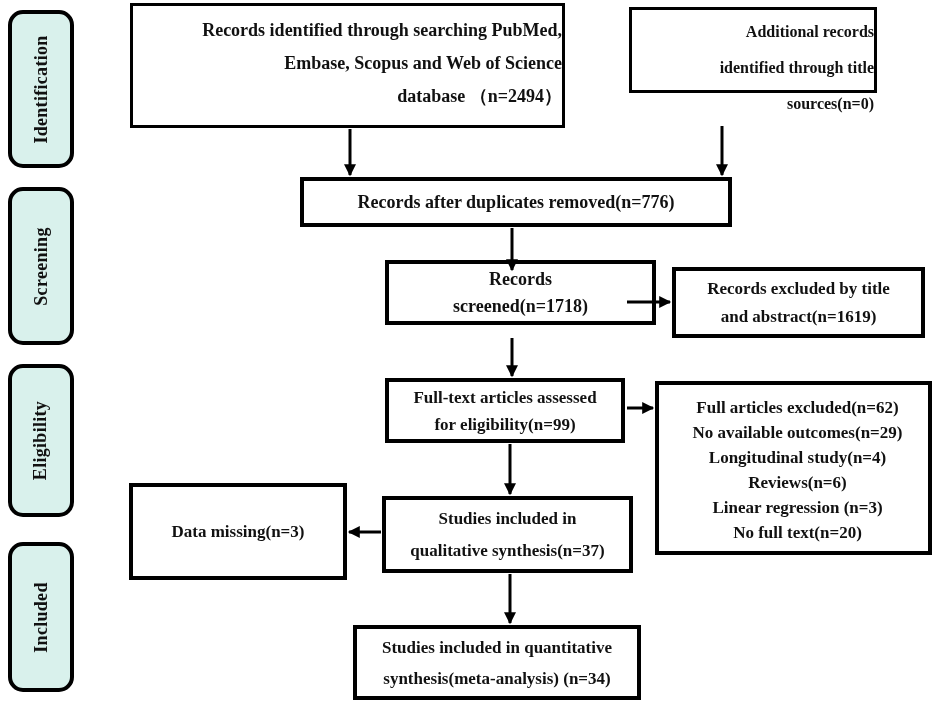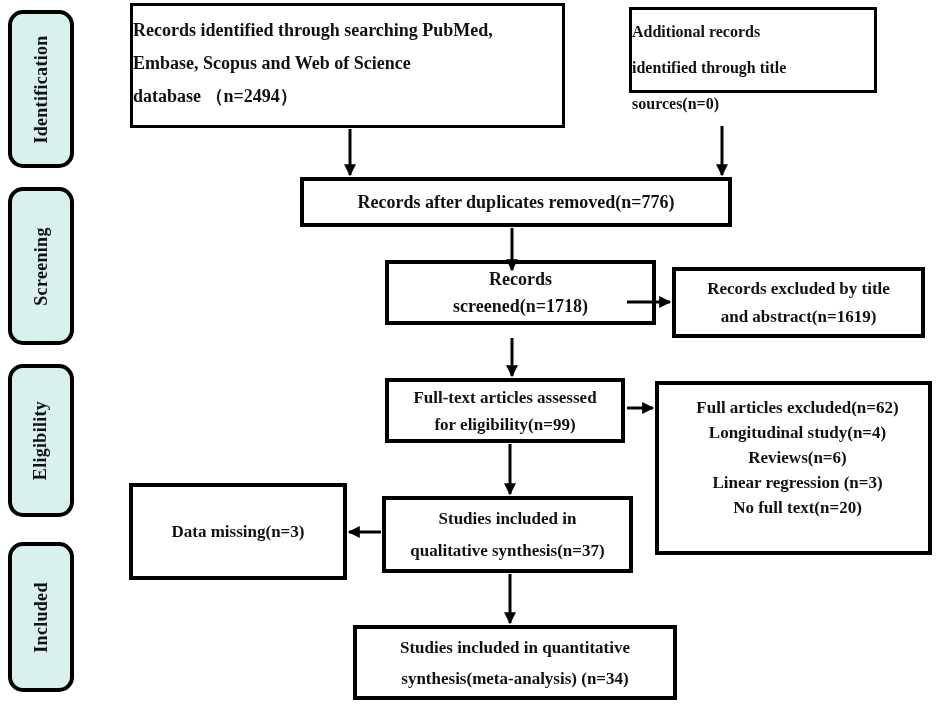--- a/index.html
+++ b/index.html
@@ -42,21 +42,21 @@
   #stage-identification { top: 10px;  height: 158px; }
   #stage-screening      { top: 187px; height: 158px; }
   #stage-eligibility    { top: 364px; height: 153px; }
   #stage-included       { top: 542px; height: 150px; }
 
   
   .box {
     position: absolute;
     background: #ffffff;
     border: 4px solid var(--line);
-    text-align: left;
+    text-align: right;
   }
   .box .line { white-space: nowrap; }
   .box.center {
     display: flex;
     flex-direction: column;
     align-items: center;
     justify-content: center;
   }
   #box-identified {
     left: 130px; top: 3px; width: 435px; height: 125px;
@@ -89,21 +89,21 @@
   }
   #box-qualitative {
     left: 382px; top: 496px; width: 251px; height: 77px;
     font-size: 17px; line-height: 32px;
   }
   #box-data-missing {
     left: 129px; top: 483px; width: 218px; height: 97px;
     font-size: 17px;
   }
   #box-quantitative {
-    left: 353px; top: 625px; width: 324px; height: 75px;
+    left: 353px; top: 625px; width: 288px; height: 75px;
     font-size: 17px; line-height: 31px;
   }
   
   .arrows {
     position: absolute;
     left: 0; top: 0;
     pointer-events: none;
   }
   .arrows line {
     stroke: var(--line);
@@ -155,20 +155,21 @@
     <div class="line">and abstract(n=1619)</div>
   </div>
 
   <div class="box center" id="box-fulltext">
     <div class="line">Full-text articles assessed</div>
     <div class="line">for eligibility(n=99)</div>
   </div>
 
   <div class="box" id="box-excluded-full">
     <div class="line">Full articles excluded(n=62)</div>
+    <div class="line">No available outcomes(n=29)</div>
     <div class="line">Longitudinal study(n=4)</div>
     <div class="line">Reviews(n=6)</div>
     <div class="line">Linear regression (n=3)</div>
     <div class="line">No full text(n=20)</div>
   </div>
 
   <div class="box center" id="box-qualitative">
     <div class="line">Studies included in</div>
     <div class="line">qualitative synthesis(n=37)</div>
   </div>

